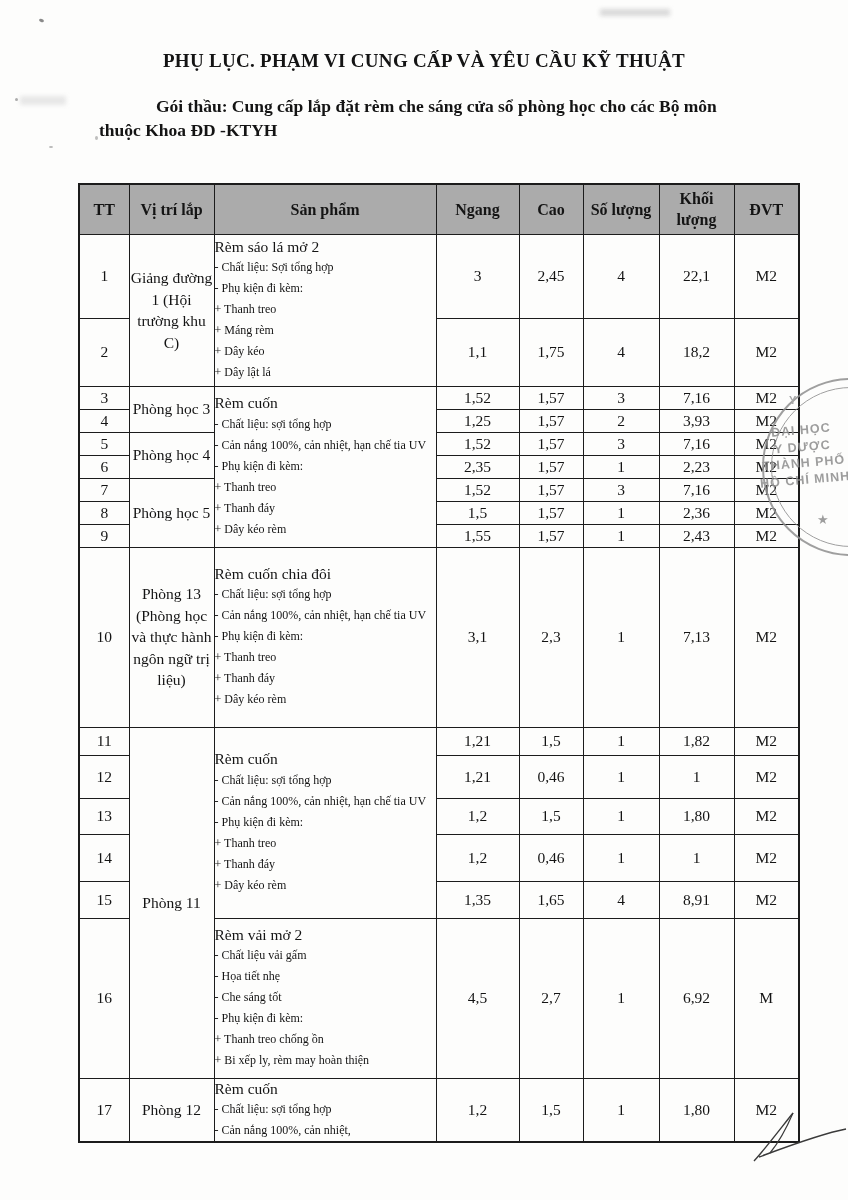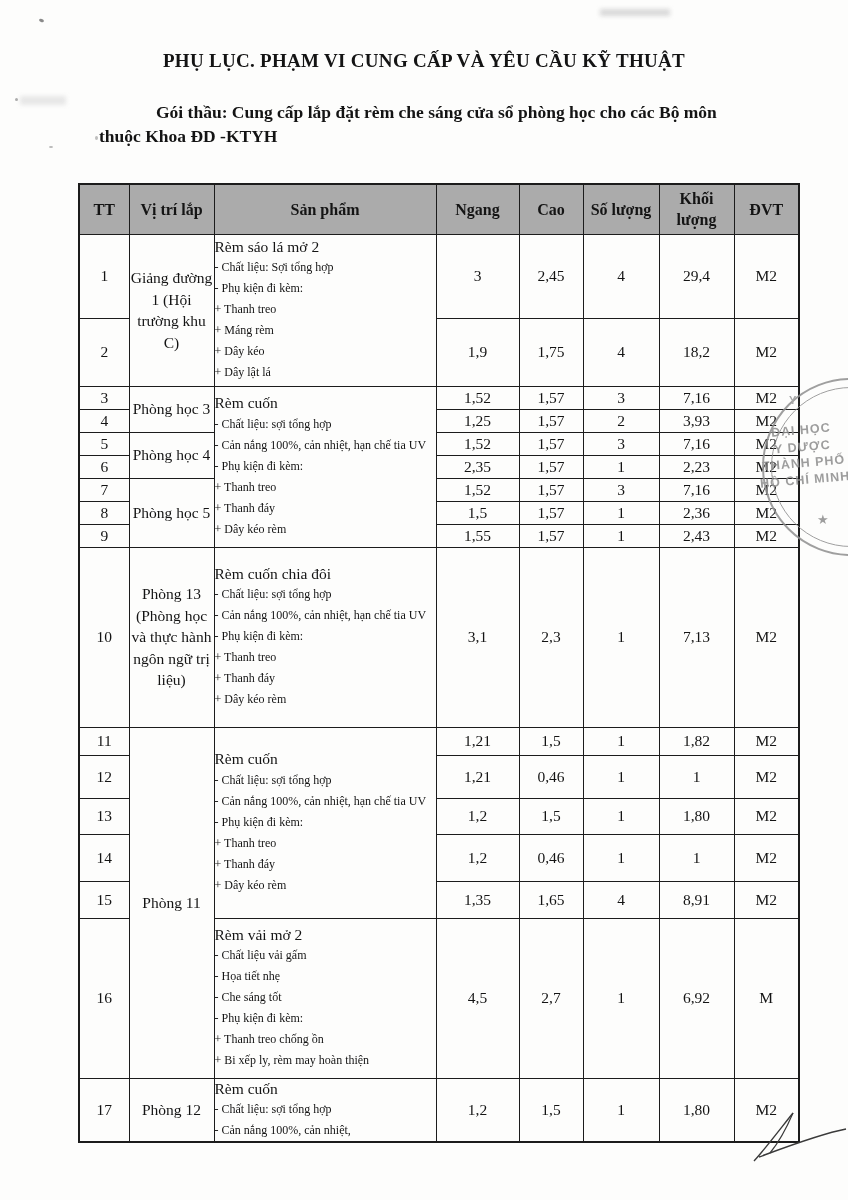--- a/index.html
+++ b/index.html
@@ -12,21 +12,21 @@
     overflow: hidden;
     font-family: "Liberation Serif", "DejaVu Serif", serif;
     color: #141414;
   }
   .doc-title {
     position: absolute; top: 50px; left: 0; right: 0;
     text-align: center;
     font-weight: bold; font-size: 19px; letter-spacing: 0.3px;
   }
   .doc-subtitle {
-    position: absolute; top: 100px; left: 99px; width: 650px;
+    position: absolute; top: 94px; left: 99px; width: 650px;
     font-weight: bold; font-size: 17.5px; line-height: 24px;
     white-space: pre-line; text-indent: 57px;
   }
   table.spec {
     position: absolute; left: 78px; top: 183px;
     width: 720px;
     border-collapse: collapse; table-layout: fixed;
     border: 2.5px solid #1c1c1c;
   }
   table.spec td, table.spec th {
@@ -144,26 +144,26 @@
         <div class="p-body">- Chất liệu: Sợi tổng hợp
 - Phụ kiện đi kèm:
 + Thanh treo
 + Máng rèm
 + Dây kéo
 + Dây lật lá</div>
       </td>
       <td class="num">3</td>
       <td class="num">2,45</td>
       <td class="num">4</td>
-      <td class="num">29,4</td>
+      <td class="num">22,1</td>
       <td class="num">M2</td>
     </tr>
     <tr style="height:68px">
       <td class="num">2</td>
-      <td class="num">1,9</td>
+      <td class="num">1,1</td>
       <td class="num">1,75</td>
       <td class="num">4</td>
       <td class="num">18,2</td>
       <td class="num">M2</td>
     </tr>
 
     <tr style="height:23px">
       <td class="num">3</td>
       <td class="loc" rowspan="2">Phòng học 3</td>
       <td class="prod" rowspan="7">

